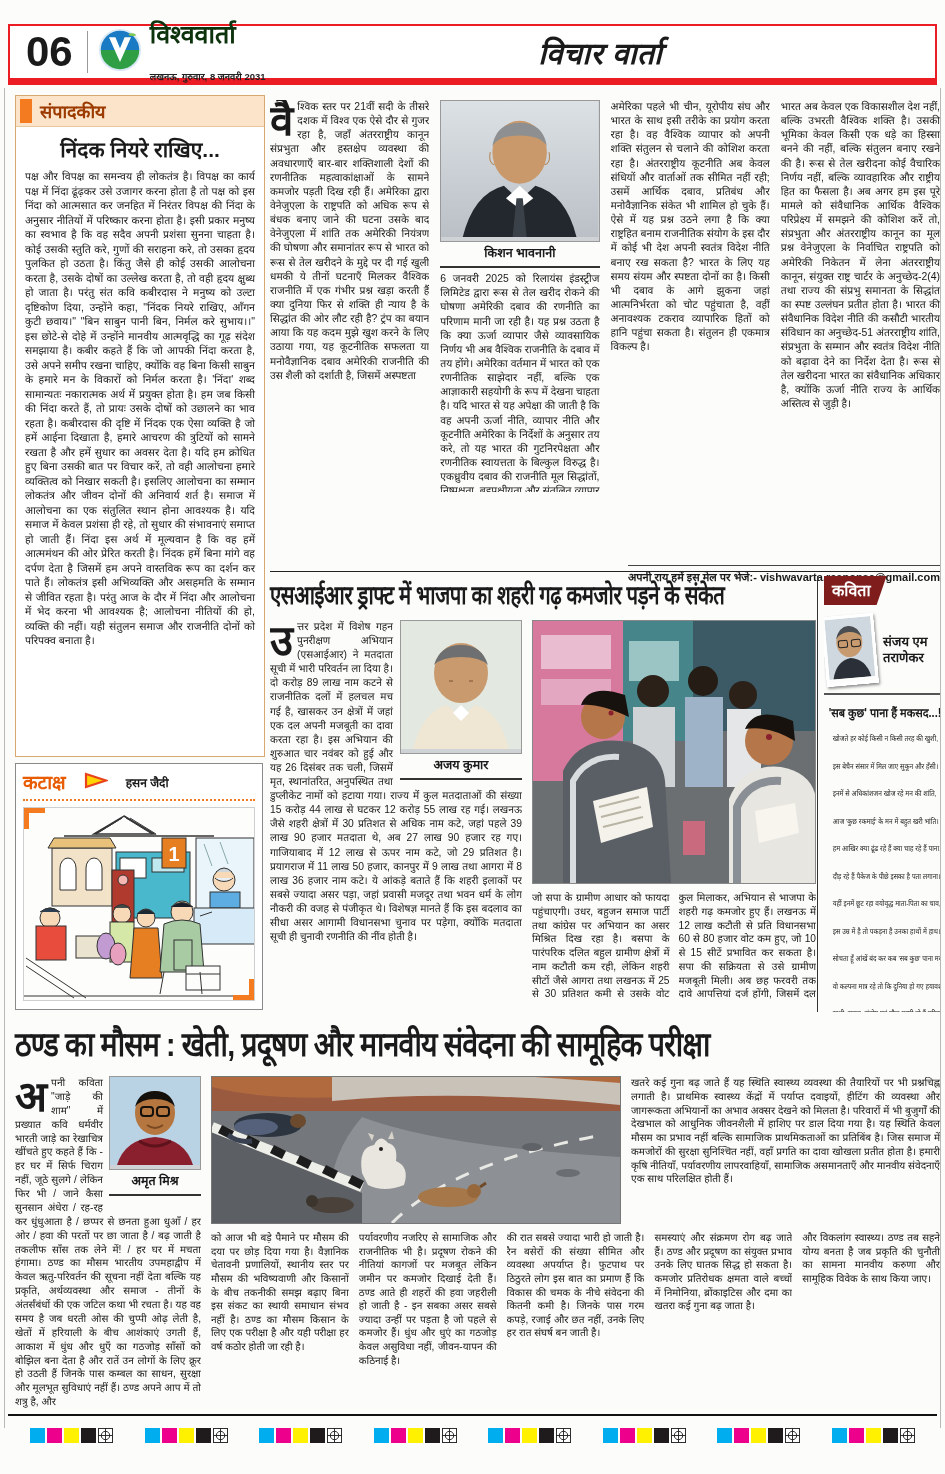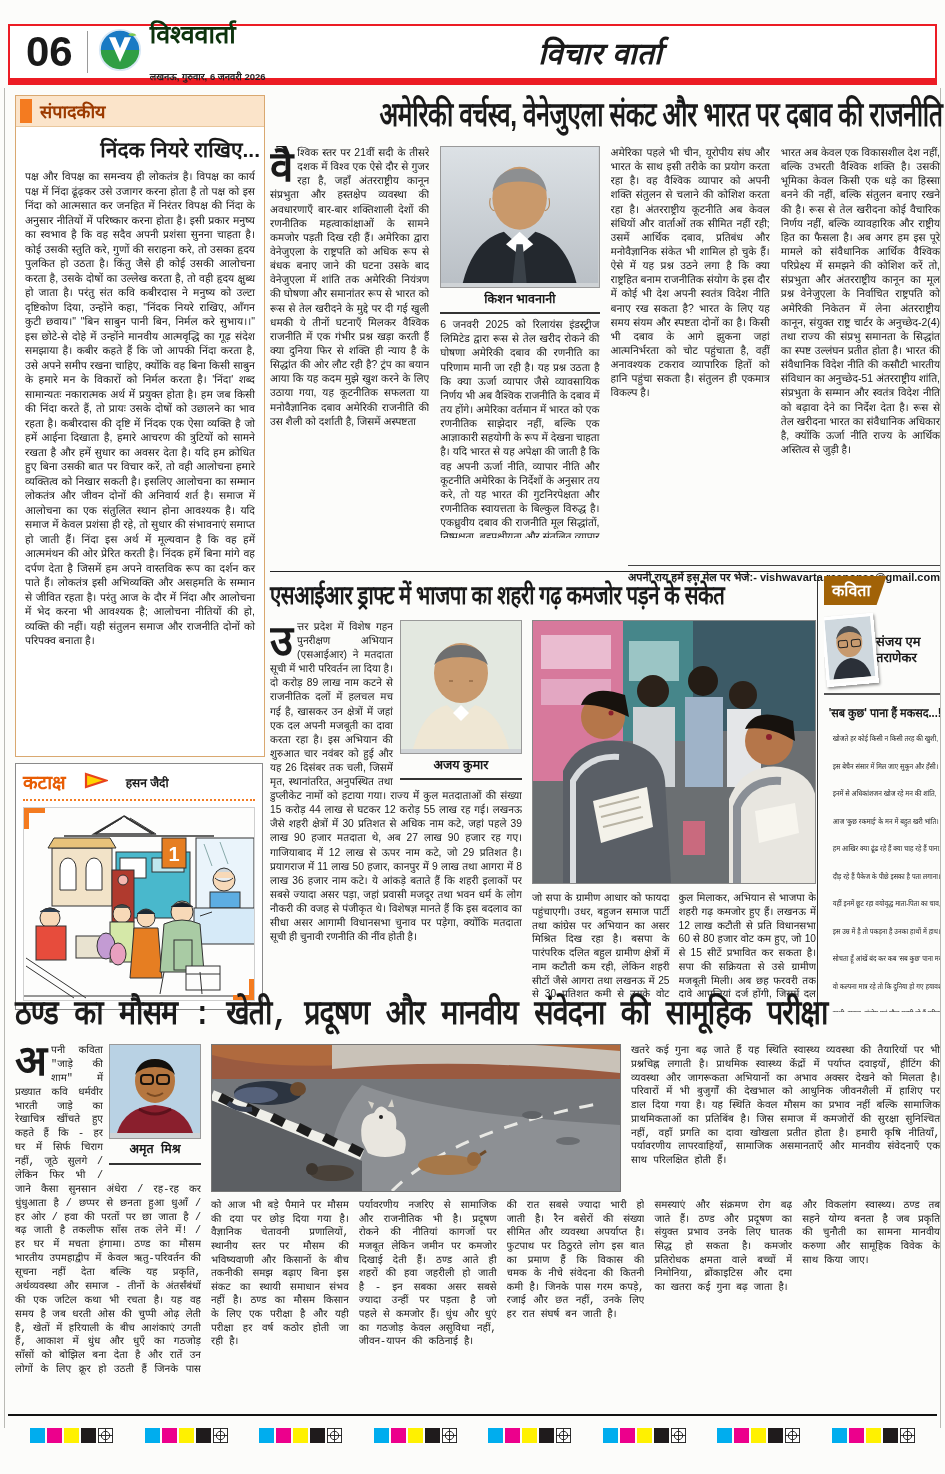--- a/index.html
+++ b/index.html
@@ -15,21 +15,21 @@
   .mast{display:flex;flex-direction:column;justify-content:center;gap:20px;}
   .mast-title{font-size:25px;font-weight:bold;color:#0d330d;line-height:1.05;}
   .mast-date{font-size:9.5px;font-weight:bold;color:#222;margin-top:2px;}
   .sec-title{flex:1;text-align:center;font-size:30px;font-weight:bold;letter-spacing:0.5px;font-style:italic;}
   .site{display:flex;align-items:center;gap:6px;padding-right:16px;font-size:16px;font-weight:bold;}
   
   .edbox{position:absolute;left:15px;top:95px;width:248px;height:660px;border:1px solid #d9a870;background:#fff;overflow:hidden;}
   .edstrip{height:30px;background:#fbe4ca;display:flex;align-items:center;gap:8px;border-bottom:1px solid #e9c79d;}
   .edsq{width:12px;height:24px;background:#f47b20;margin-left:4px;}
   .edlabel{font-size:18px;font-weight:bold;color:#9c3a00;}
-  .edtitle{font-size:21px;font-weight:bold;text-align:right;margin:8px 4px 4px;}
+  .edtitle{font-size:21px;font-weight:bold;text-align:center;margin:8px 4px 4px;}
   .edbody{padding:2px 9px;font-size:10.6px;line-height:1.37;text-align:justify;overflow:hidden;height:580px;}
   
   .cartoon{position:absolute;left:15px;top:763px;width:248px;height:247px;border:1px solid #8a8a8a;background:#fff;padding:5px 7px;box-sizing:border-box;}
   .cart-hd{display:flex;align-items:center;gap:18px;border-bottom:2px dotted #f47b20;padding-bottom:4px;}
   .cart-label{font-size:19px;font-weight:bold;color:#e85d04;}
   .cart-author{font-size:12px;font-weight:bold;}
   .cart-frame{position:relative;margin-top:6px;border:1px solid #cfcfcf;height:192px;overflow:hidden;}
   .corner{position:absolute;width:16px;height:16px;}
   .c-tl{top:0;left:0;border-top:5px solid #f47b20;border-left:5px solid #f47b20;}
   .c-br{bottom:0;right:0;border-bottom:5px solid #f47b20;border-right:5px solid #f47b20;}
@@ -51,30 +51,30 @@
   .hl-sir{display:inline-block;white-space:nowrap;font-size:26px;font-weight:bold;transform:scaleX(0.78);transform-origin:left;letter-spacing:-0.5px;}
   .sir-body{display:flex;gap:10px;margin-top:8px;height:386px;}
   .sir-left{width:252px;font-size:10.3px;line-height:1.37;text-align:justify;overflow:hidden;}
   .sir-photo{float:right;width:122px;margin:0 0 4px 7px;}
   .sir-right{width:284px;}
   .sir-newsfig{border:1px solid #888;height:262px;overflow:hidden;}
   .sir-cols{display:flex;gap:9px;margin-top:7px;height:110px;}
   .sir-cols>div{flex:1;font-size:10.2px;line-height:1.35;text-align:justify;overflow:hidden;}
   
   .poem{position:absolute;left:824px;top:576px;width:116px;height:436px;overflow:hidden;}
-  .poem-label{display:inline-block;background:#a16207;color:#fff;font-size:16px;font-weight:bold;
+  .poem-label{display:inline-block;background:#7f1d1d;color:#fff;font-size:16px;font-weight:bold;
               padding:3px 16px 4px 8px;clip-path:polygon(0 0,100% 0,84% 100%,0 100%);}
-  .poem-auth{display:flex;align-items:center;margin:10px 0 4px;}
+  .poem-auth{display:flex;align-items:center;gap:7px;margin:10px 0 4px;}
   .poem-pic{transform:rotate(-5deg);border:3px solid #fff;box-shadow:1px 2px 3px rgba(0,0,0,.45);}
   .poem-name{font-size:13px;font-weight:bold;line-height:1.25;}
   .poem-div{border-top:2px solid #555;margin:8px 0 9px;}
   .poem-title{font-size:12px;font-weight:bold;text-align:center;margin-bottom:12px;white-space:nowrap;transform:scaleX(.92);transform-origin:center;}
   .poem-line{font-size:7.7px;text-align:center;white-space:nowrap;transform:scaleX(.85);transform-origin:center;margin-bottom:17.5px;color:#222;}
   
-  .cold{position:absolute;left:15px;top:988px;width:925px;height:390px;font-family:Liberation Mono, monospace;}
+  .cold{position:absolute;left:15px;top:1020px;width:925px;height:390px;}
   .hl-cold{display:inline-block;white-space:nowrap;font-size:34px;font-weight:bold;transform:scaleX(0.84);transform-origin:left;letter-spacing:-1px;}
   .cold-body{display:flex;gap:10px;margin-top:10px;height:332px;}
   .cold-c1{width:186px;font-size:10.2px;line-height:1.36;text-align:justify;overflow:hidden;}
   .cold-authfig{float:right;width:92px;margin:0 0 3px 6px;}
   .cold-rest{flex:1;display:flex;flex-direction:column;gap:7px;}
   .cold-row1{display:flex;gap:10px;height:148px;}
   .cold-photofig{width:408px;border:1px solid #777;overflow:hidden;}
   .cold-rtop{flex:1;font-size:10.2px;line-height:1.35;text-align:justify;overflow:hidden;}
   .cold-row2{display:flex;gap:10px;flex:1;}
   .cold-row2>div{flex:1;font-size:10.1px;line-height:1.35;text-align:justify;overflow:hidden;}
@@ -98,21 +98,21 @@
       <svg width="44" height="44" viewBox="0 0 48 48">
         <circle cx="24" cy="24" r="22" fill="#1a7ac4"></circle>
         <path d="M2 24a22 22 0 0 0 44 0z" fill="#2f9e44"></path>
         <circle cx="24" cy="24" r="22" fill="none" stroke="#d9e8f5" stroke-width="2"></circle>
         <path d="M12 10l12 27 12-27h-7l-5 12-5-12z" fill="#fff"></path>
         <path d="M33 7c3-2 7-2 9 1-3 1-7 1-9-1z" fill="#7ec850"></path>
       </svg>
     </div>
     <div class="mast">
       <div class="mast-title">विश्ववार्ता</div>
-      <div class="mast-date">लखनऊ,  गुरुवार, 6 जनवरी 2026</div>
+      <div class="mast-date">लखनऊ,  गुरुवार, 8 जनवरी 2031</div>
     </div>
     <div class="sec-title">विचार वार्ता</div>
   </div>
 
   <div class="edbox">
     <div class="edstrip">
       <span class="edsq"></span>
       <span class="edlabel">संपादकीय</span>
     </div>
     <div class="edtitle">निंदक नियरे राखिए...</div>
@@ -183,21 +183,20 @@
         <line x1="162" y1="166" x2="196" y2="166" stroke="#333"></line>
         <path d="M140 164l-4 22 M176 164l2 22" stroke="#333"></path>
         <line x1="0" y1="188" x2="232" y2="188" stroke="#333"></line>
       </svg>
       <span class="corner c-tl"></span>
       <span class="corner c-br"></span>
     </div>
   </div>
 
   <div class="main-art">
-    <div class="hl-wrap"><span class="hl-main">अमेरिकी वर्चस्व, वेनेजुएला संकट और भारत पर दबाव की राजनीति</span></div>
     <div class="main-body">
       <div class="mcol">
         <span class="dropcap">वै</span><span>श्विक स्तर पर 21वीं सदी के तीसरे दशक में विश्व एक ऐसे दौर से गुजर रहा है, जहाँ अंतरराष्ट्रीय कानून संप्रभुता और हस्तक्षेप व्यवस्था की अवधारणाएँ बार-बार शक्तिशाली देशों की रणनीतिक महत्वाकांक्षाओं के सामने कमजोर पड़ती दिख रही हैं। अमेरिका द्वारा वेनेजुएला के राष्ट्रपति को अधिक रूप से बंधक बनाए जाने की घटना उसके बाद वेनेजुएला में शांति तक अमेरिकी नियंत्रण की घोषणा और समानांतर रूप से भारत को रूस से तेल खरीदने के मुद्दे पर दी गई खुली धमकी ये तीनों घटनाएँ मिलकर वैश्विक राजनीति में एक गंभीर प्रश्न खड़ा करती हैं क्या दुनिया फिर से शक्ति ही न्याय है के सिद्धांत की ओर लौट रही है? ट्रंप का बयान आया कि यह कदम मुझे खुश करने के लिए उठाया गया, यह कूटनीतिक सफलता या मनोवैज्ञानिक दबाव अमेरिकी राजनीति की उस शैली को दर्शाती है, जिसमें अस्पष्टता</span>
       </div>
       <div class="mcol">
         <figure class="auth-fig">
           <svg width="100%" height="136" viewBox="0 0 150 136" preserveAspectRatio="xMidYMid slice">
             <rect width="150" height="136" fill="#cdd2d6"></rect>
             <rect width="150" height="136" fill="url(#g0)"></rect>
             <defs>

